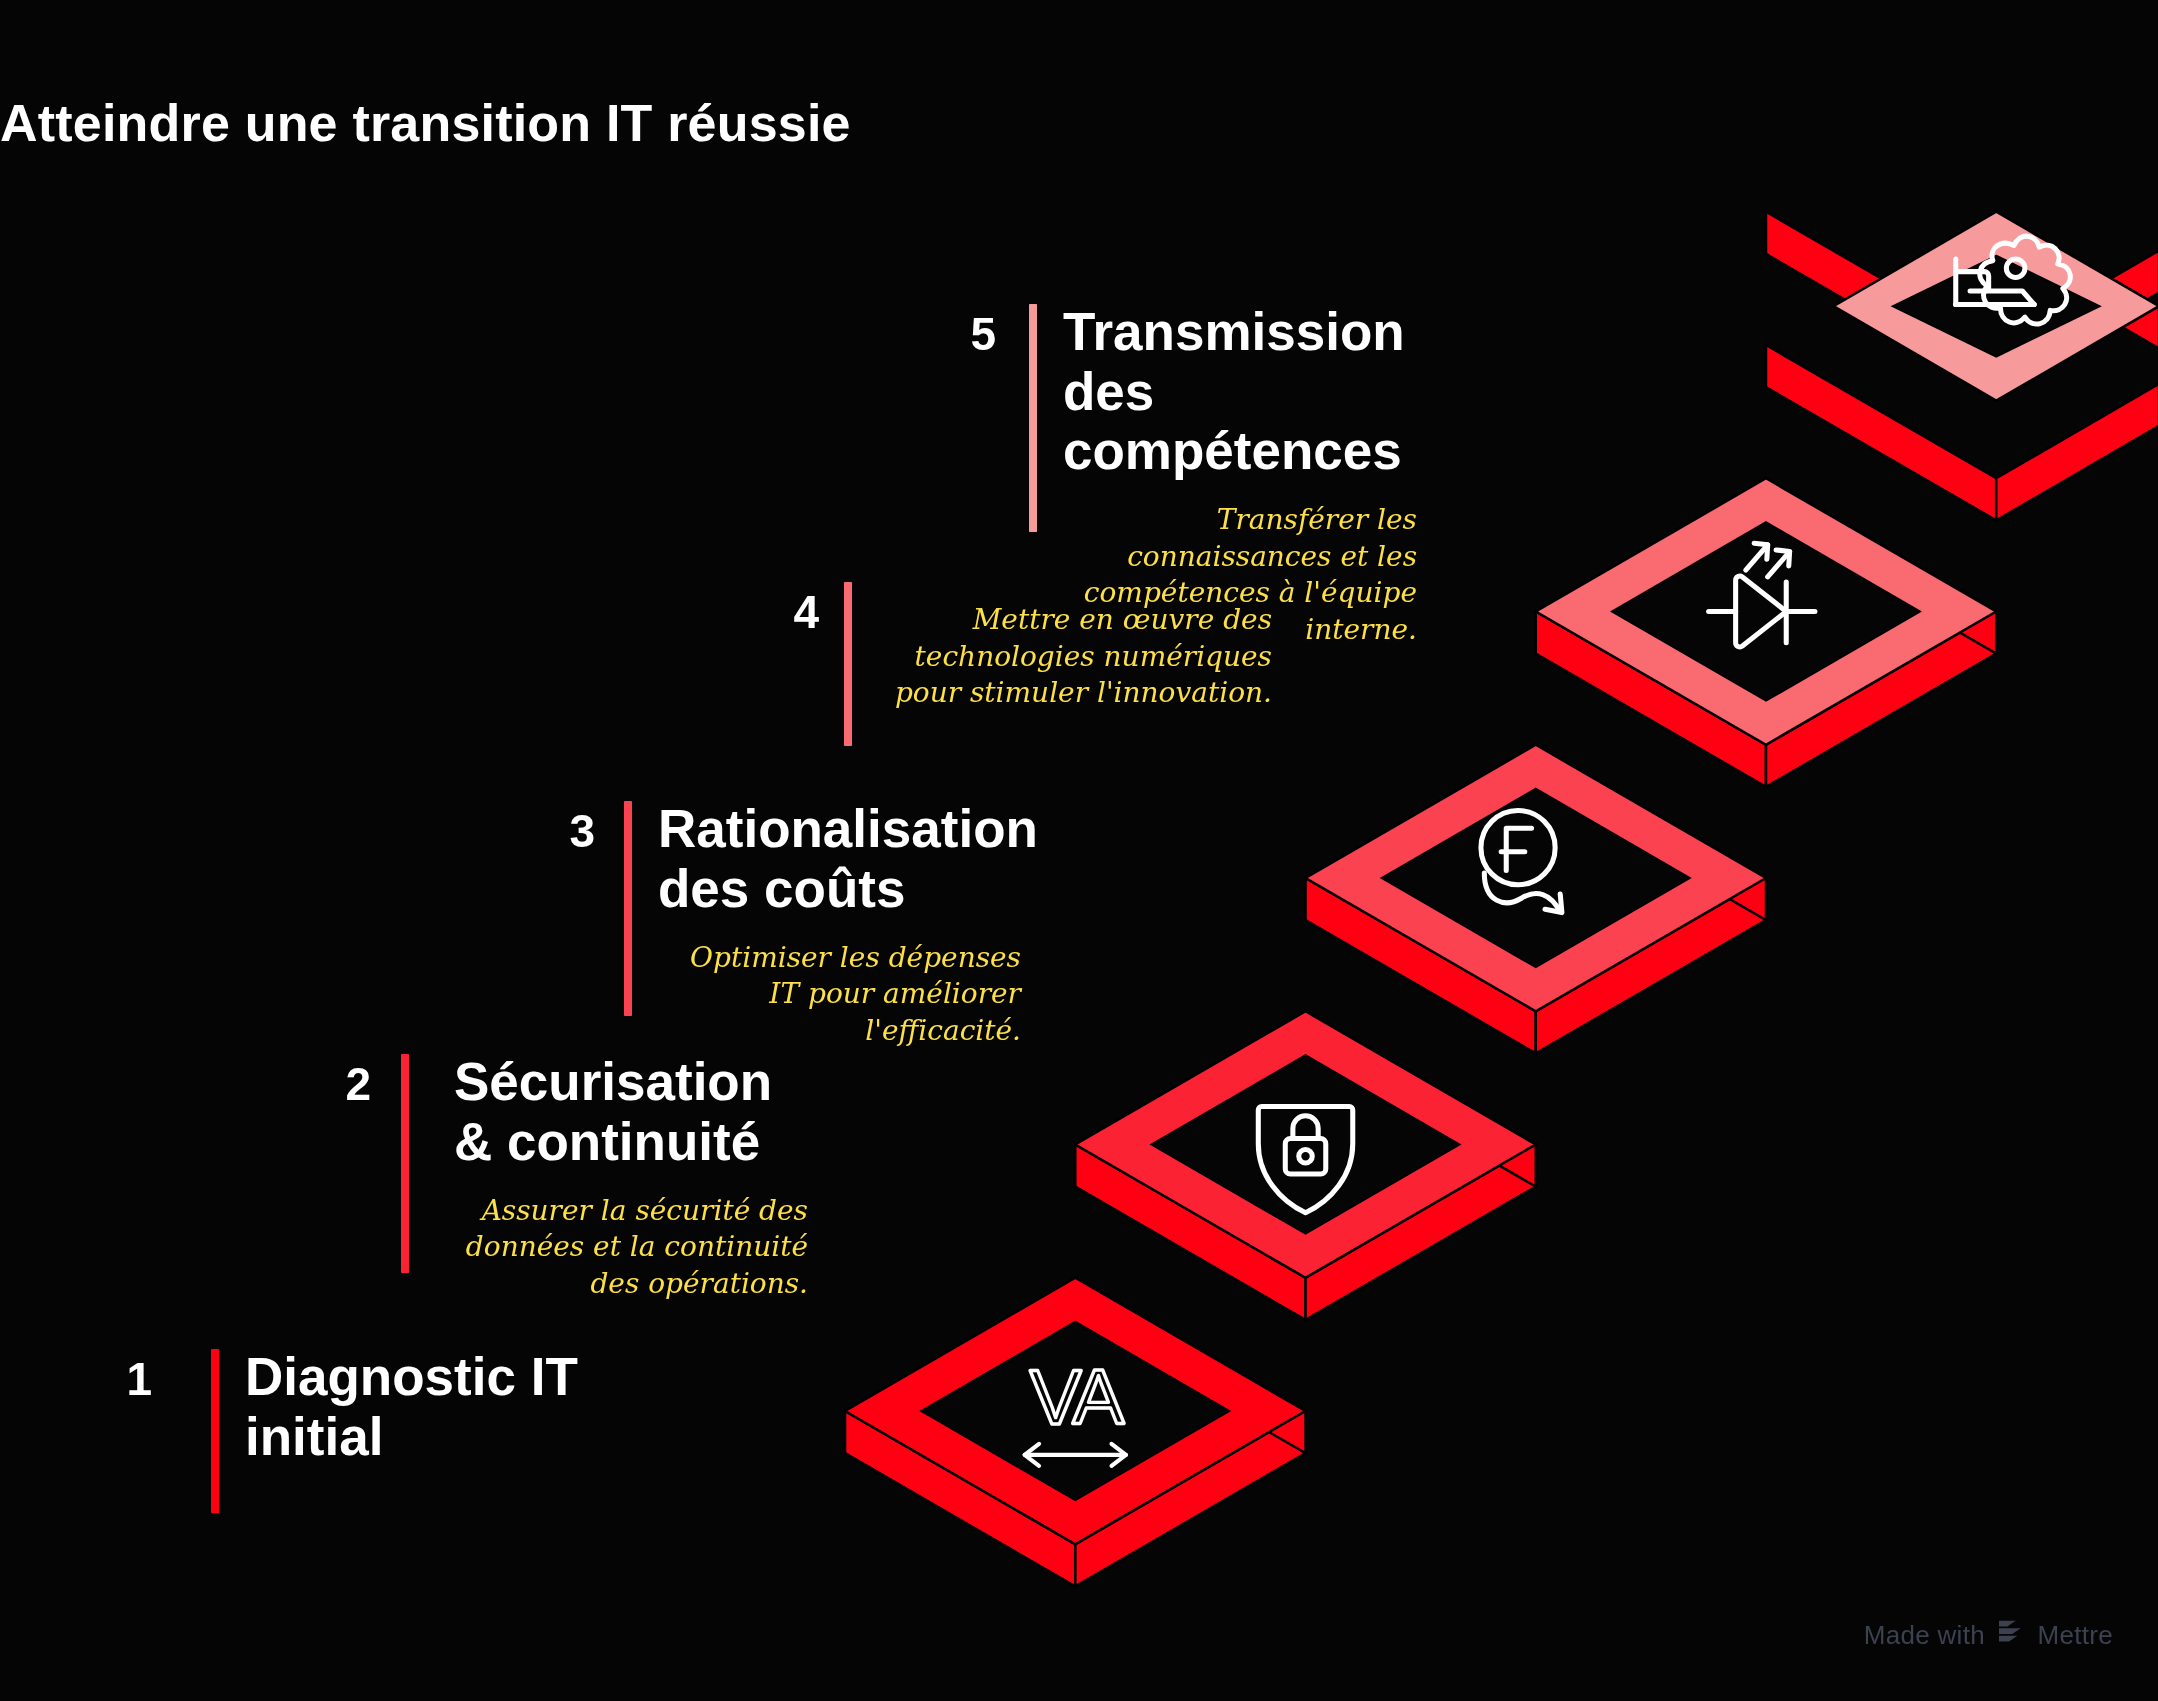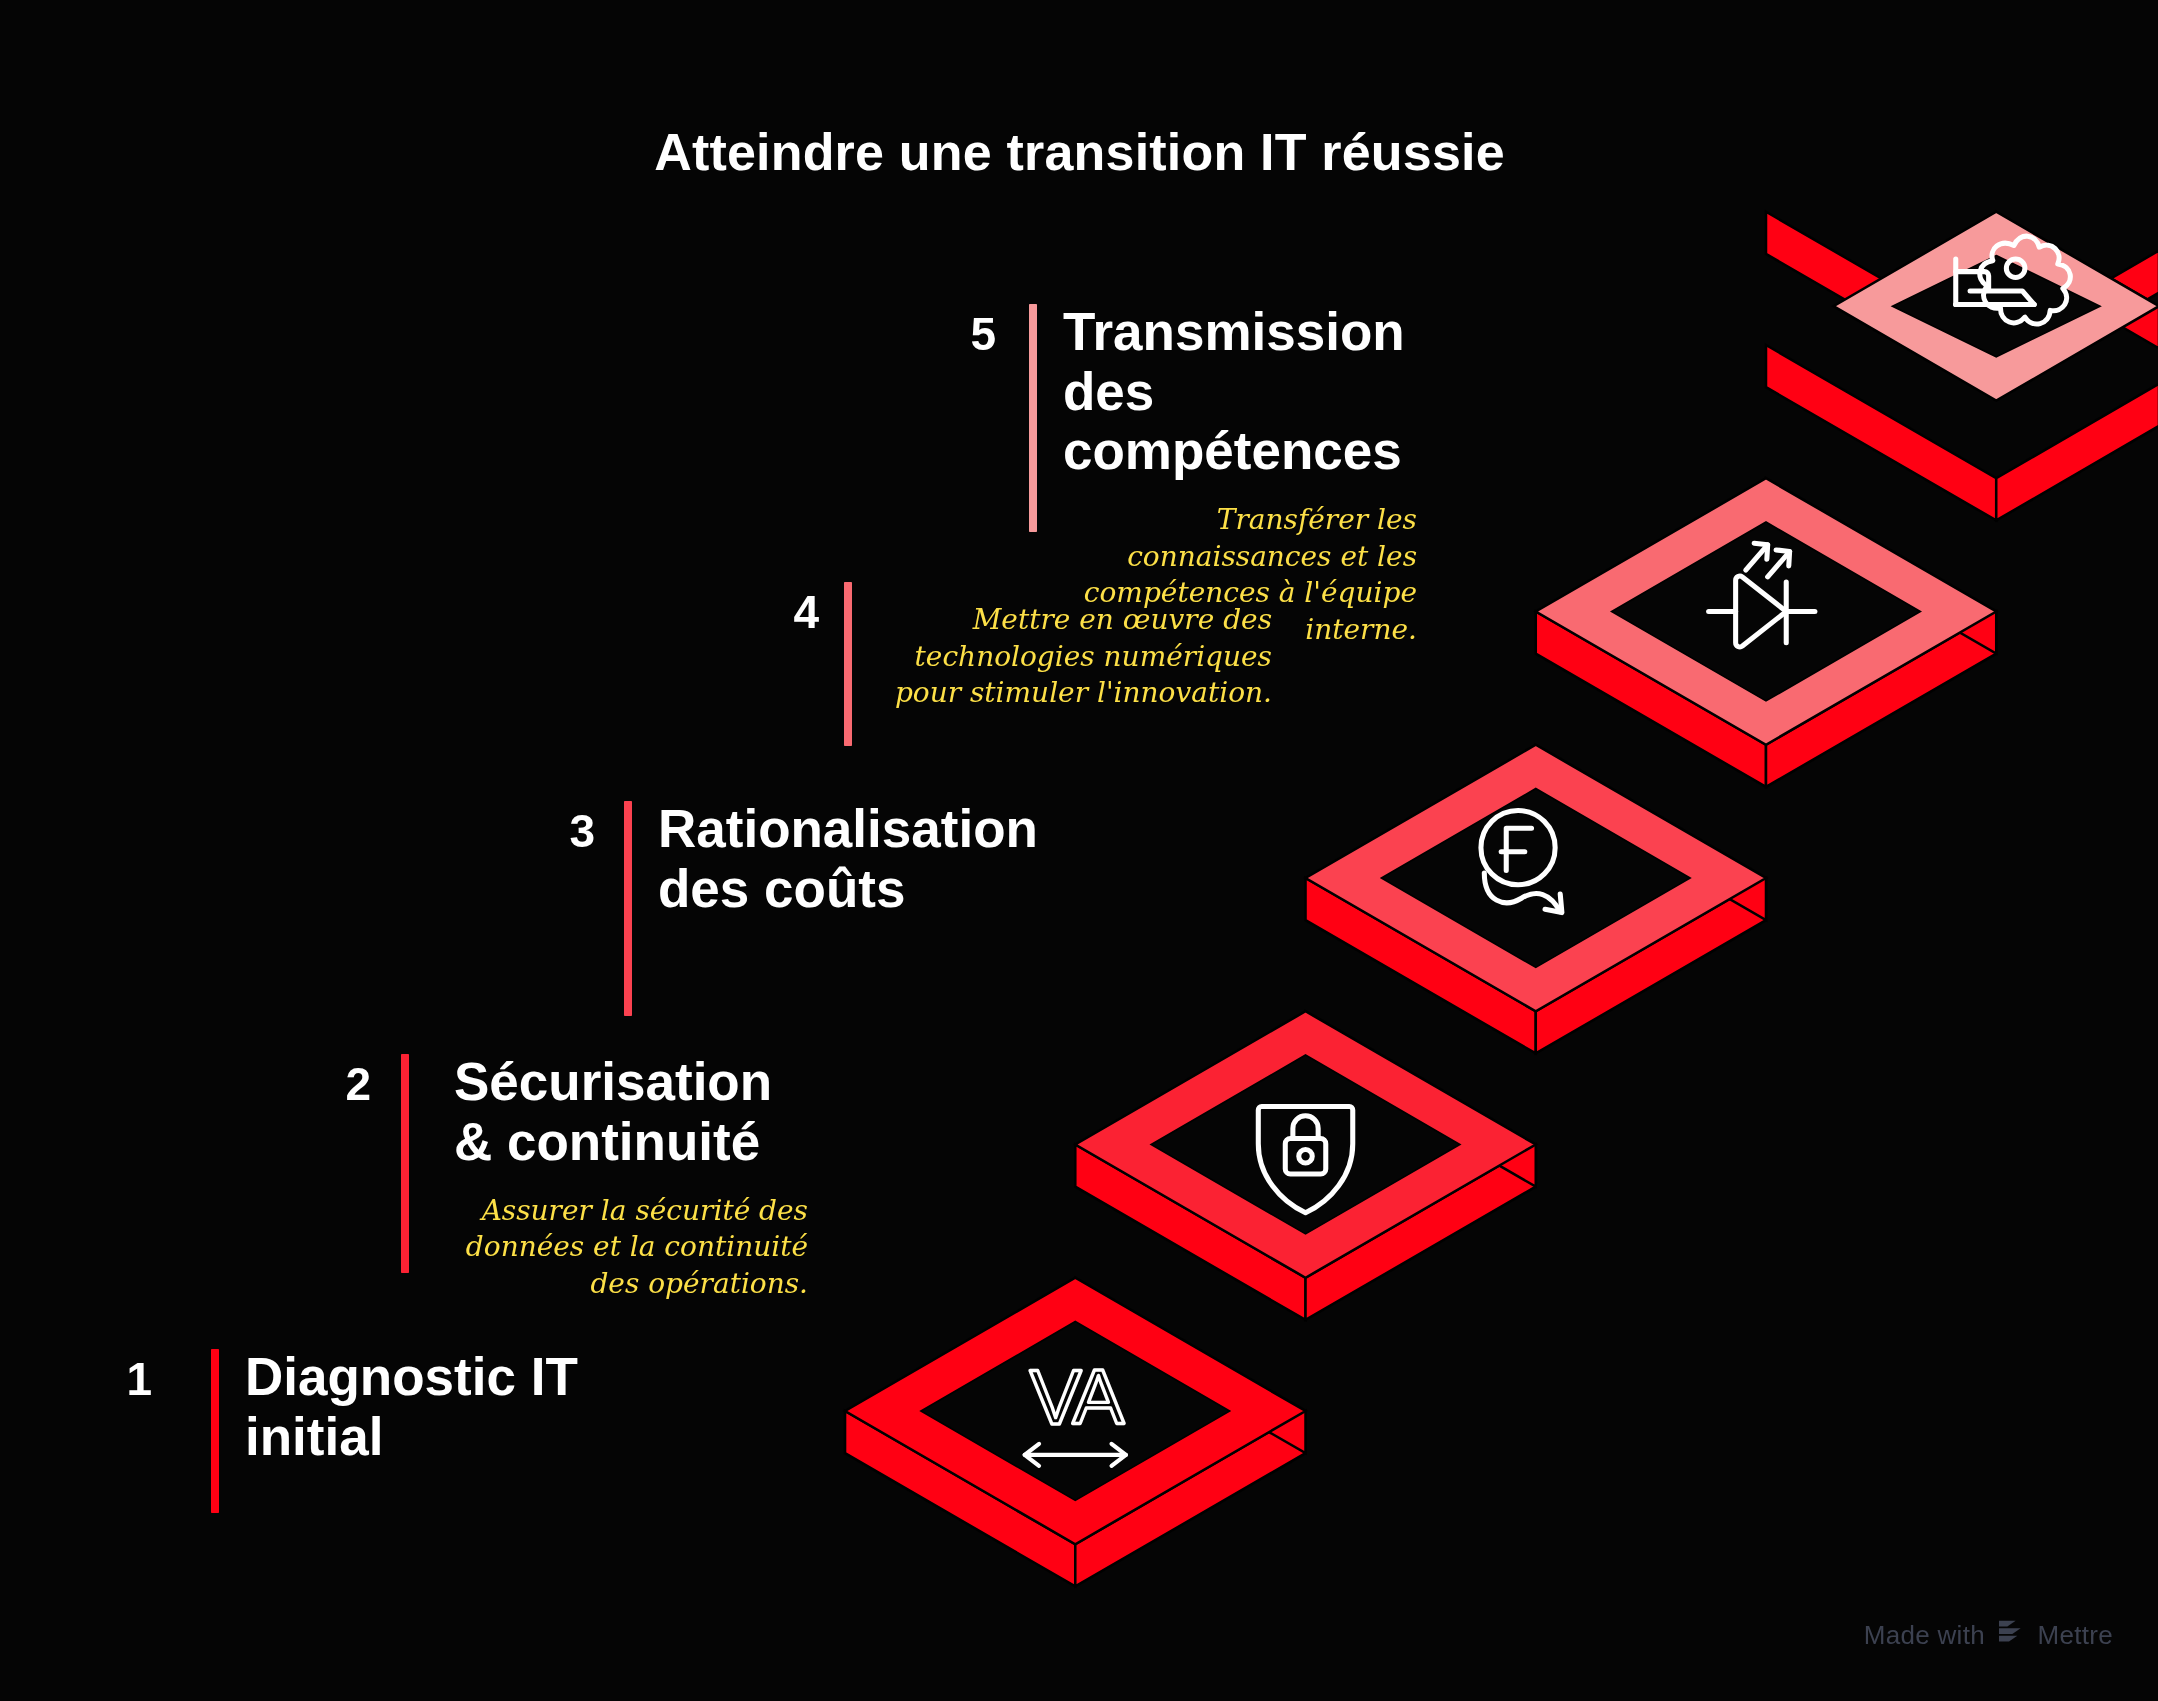--- a/index.html
+++ b/index.html
@@ -5,21 +5,21 @@
 <style>
   html,body{margin:0;padding:0;background:#000;}
   body{
     width:2159px;height:1702px;position:relative;overflow:hidden;
     font-family:"Liberation Sans", sans-serif;background:#050505;
   }
   #stage{position:absolute;inset:0;background:#050505;}
 
   
   .title{
-    position:absolute;left:0;right:0;top:122px;text-align:center;
+    position:absolute;left:0;right:0;top:93px;text-align:left;
     font-family:"Liberation Sans", sans-serif;
     font-weight:bold;font-size:52px;color:#ffffff;letter-spacing:0.2px;
   }
 
   
   #stairs{position:absolute;left:0;top:0;width:2159px;height:1702px;}
 
   
   .step{position:absolute;}
   .step .num{
@@ -170,20 +170,21 @@
     <div class="body" style="left:184px;top:-1.7px;width:396px;">
       <p class="desc">Mettre en œuvre des technologies numériques pour stimuler l'innovation.</p>
     </div>
   </div>
 
   <div class="step" style="left:481px;top:801px;width:590px;">
     <div class="num" style="left:38px;top:6.7px;">3</div>
     <div class="bar" style="left:143px;top:0px;height:215px;background:#FB4250;"></div>
     <div class="body" style="left:177px;top:-1.7px;width:363px;">
       <p class="head">Rationalisation des coûts</p>
+      <p class="desc">Optimiser les dépenses IT pour améliorer l'efficacité.</p>
     </div>
   </div>
 
   <div class="step" style="left:270px;top:1054px;width:573px;">
     <div class="num" style="left:25px;top:6.7px;">2</div>
     <div class="bar" style="left:131px;top:0px;height:219px;background:#FB2233;"></div>
     <div class="body" style="left:164px;top:-1.7px;width:354px;margin-left:20px;">
       <p class="head">Sécurisation &amp; continuité</p>
       <p class="desc">Assurer la sécurité des données et la continuité des opérations.</p>
     </div>

